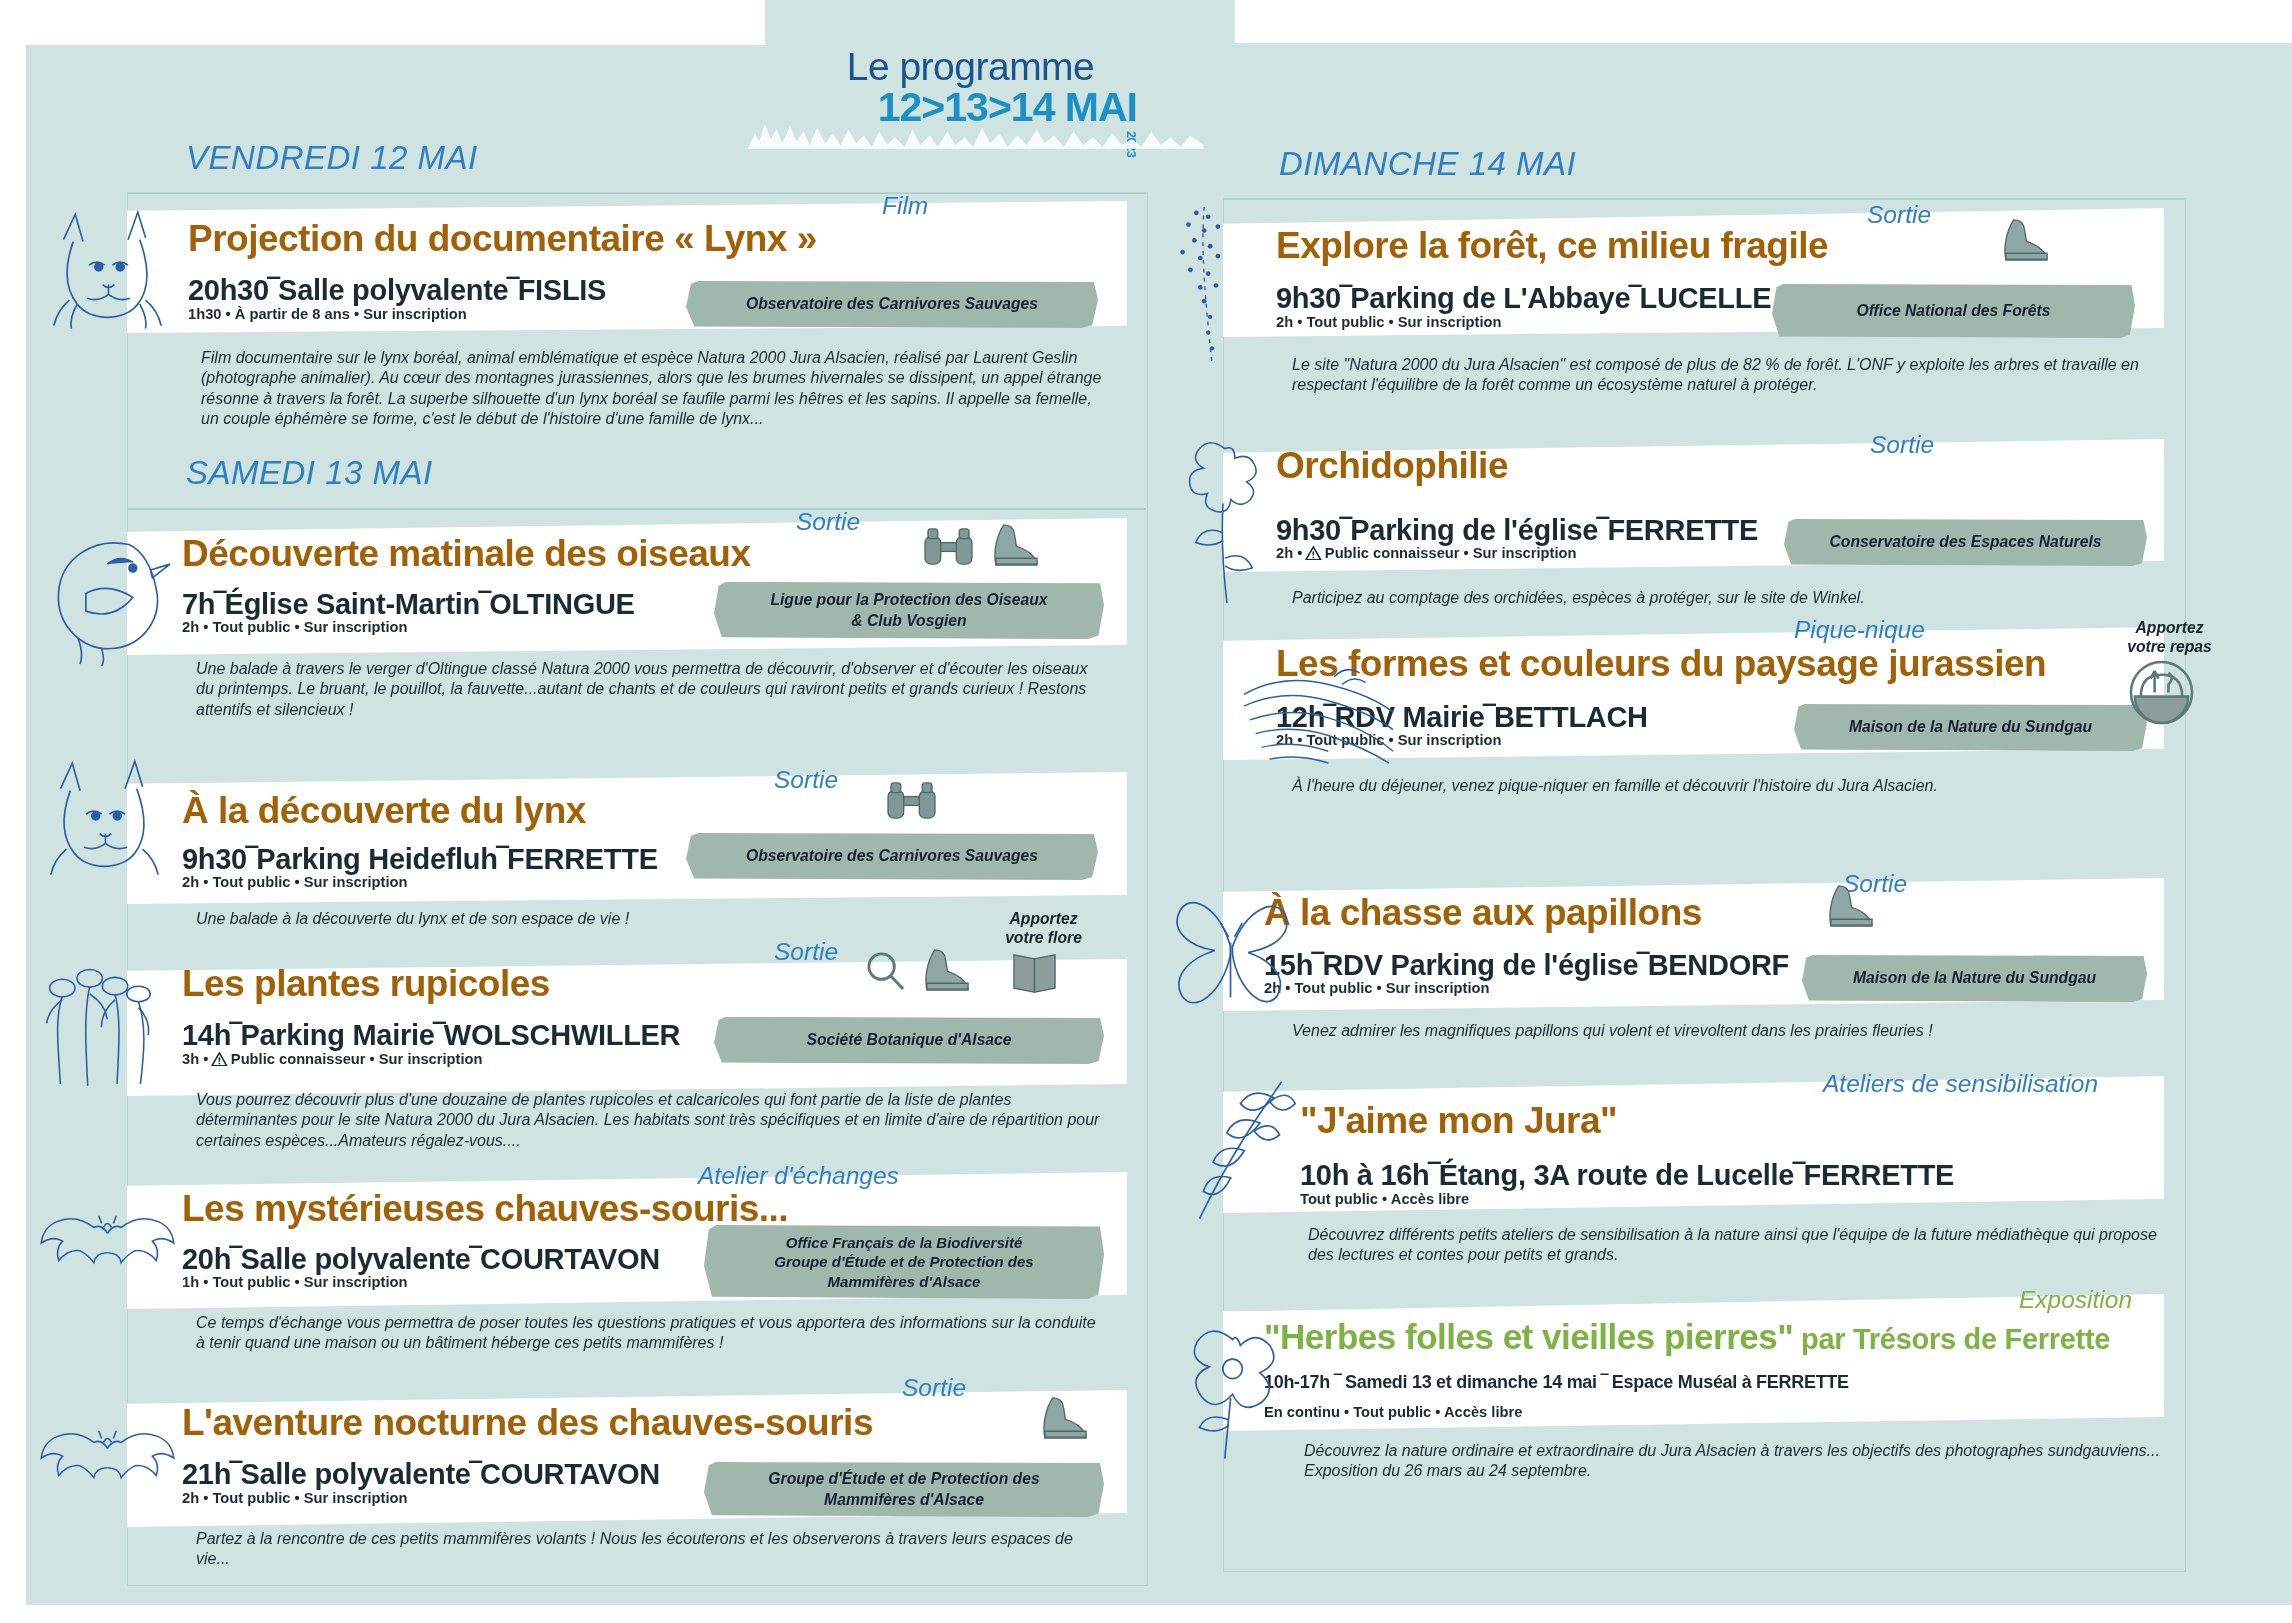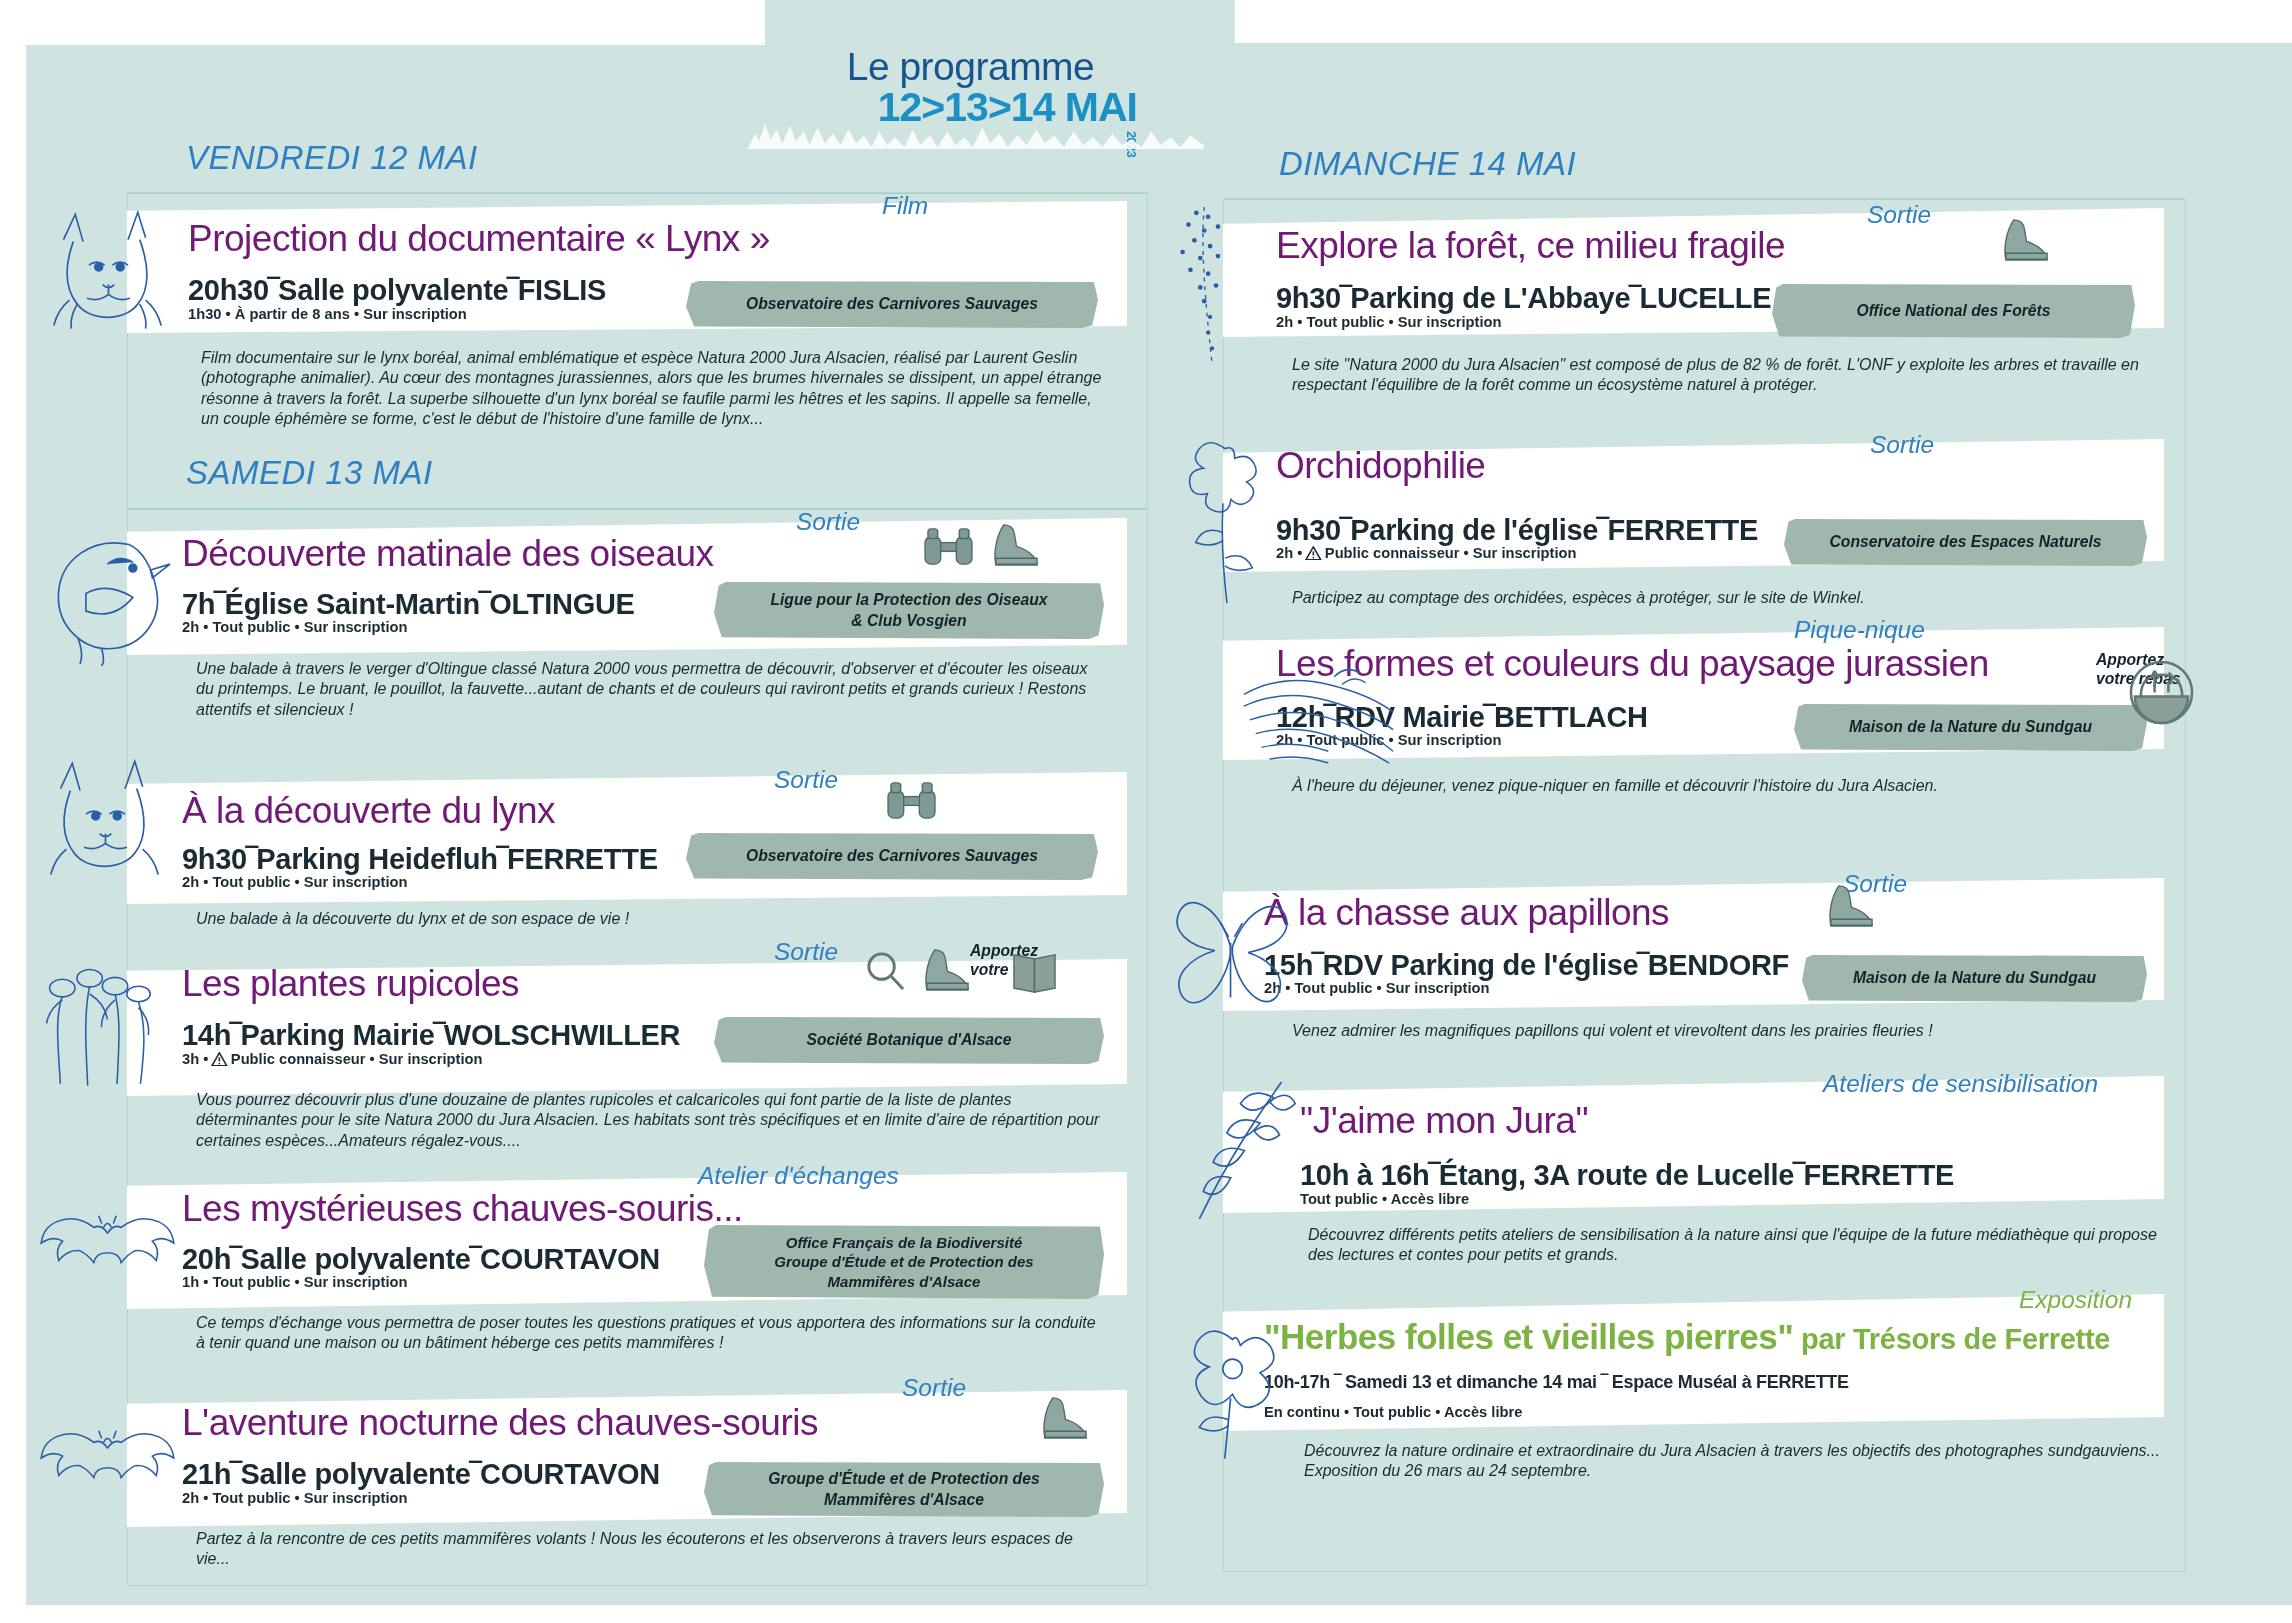--- a/index.html
+++ b/index.html
@@ -25,37 +25,37 @@
   .mast-year{font-size:12.7px;font-weight:800;color:#1c8fc4;writing-mode:vertical-rl;
      letter-spacing:-0.5px;line-height:1;margin-bottom:2.9px;}
 
   
   .day-head{position:absolute;font-style:italic;font-size:33px;color:#2f7fc1;letter-spacing:0.5px;}
   .day-rule{position:absolute;height:2px;background:#a9cfcc;}
 
   
   .colframe{position:absolute;border:1px solid #b7d4d1;}
   .ev-white{position:absolute;background:#ffffff;}
-  .ev-title{position:absolute;font-weight:400;color:#701a75;white-space:nowrap;letter-spacing:-0.5px;}
+  .ev-title{position:absolute;font-weight:700;color:#a16207;white-space:nowrap;letter-spacing:-0.5px;}
   .ev-kind{position:absolute;font-style:italic;color:#2f7fc1;font-size:24.5px;white-space:nowrap;}
   .ev-kind.green{color:#7cb342;}
   .ev-when{position:absolute;font-weight:800;color:#1b2b33;white-space:nowrap;font-size:29px;letter-spacing:-0.3px;}
   .ev-meta{position:absolute;font-weight:700;color:#1b2b33;font-size:14.7px;white-space:nowrap;
     display:flex;align-items:center;gap:2.9px;}
   .ev-desc{position:absolute;font-style:italic;color:#1b2b33;font-size:16px;line-height:1.28;}
 
   
   .badge{position:absolute;background:#9fb7ad;display:flex;align-items:center;justify-content:center;
     font-style:italic;font-weight:700;font-size:15.7px;color:#14232b;text-align:center;line-height:1.3;
     padding:5.9px 15.7px;box-sizing:border-box;
     clip-path:polygon(1.2% 6%,3% 0,99% 2%,100% 40%,98.6% 94%,96% 100%,2% 97%,0 55%);}
 
   
-  .note{position:absolute;text-align:left;font-style:italic;font-weight:700;font-size:15.7px;
-    color:#14232b;line-height:1.2;margin-top:32px;}
+  .note{position:absolute;text-align:center;font-style:italic;font-weight:700;font-size:15.7px;
+    color:#14232b;line-height:1.2;}
 
   .ico{position:absolute;}
   .warn{display:inline-block;width:16.7px;height:14.7px;position:relative;vertical-align:-2px;}
 
   .art{position:absolute;color:#2a5fa8;}
 </style>
 </head>
 <body>
 
 <div class="page">

